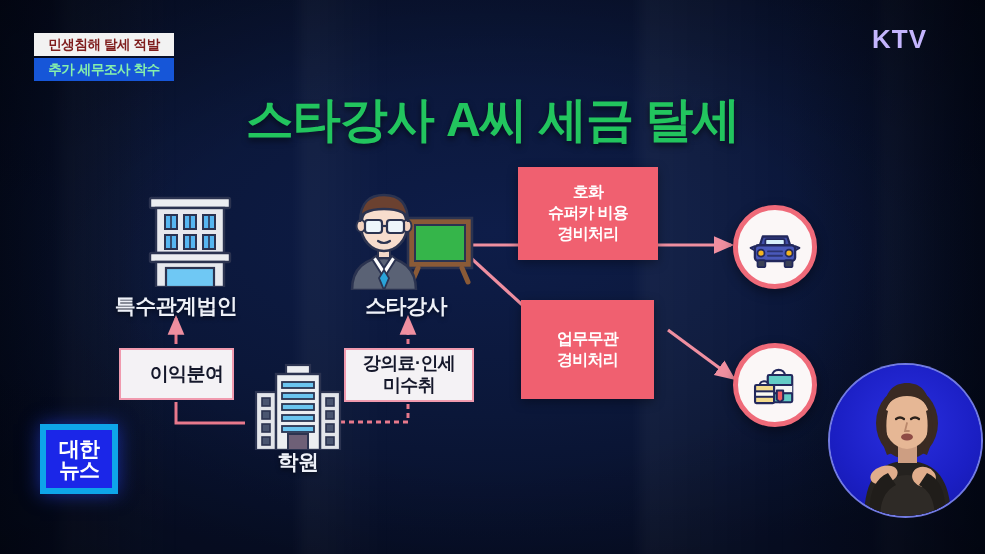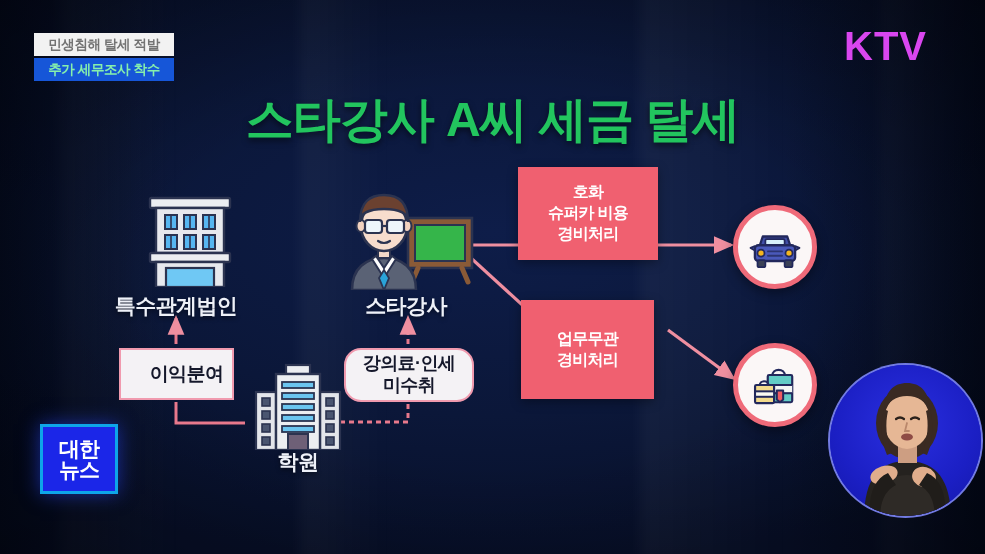--- a/index.html
+++ b/index.html
@@ -61,36 +61,36 @@
     height: 23px;
     line-height: 23px;
     text-align: center;
     font-size: 13.5px;
     font-weight: bold;
     letter-spacing: -0.4px;
     white-space: nowrap;
   }
   .banner-top {
     background: #f2f2f2;
-    color: #737373;
+    color: #7f1d1d;
   }
   .banner-bot {
     background: #1656d8;
     color: #86efac;
     margin-top: 2px;
   }
 
   
   #ktv {
     position: absolute;
     right: 58px;
     top: 24px;
-    font-size: 40px;
-    font-weight: bold;
-    color: #d946ef;
+    font-size: 26px;
+    font-weight: bold;
+    color: #c4b5fd;
     letter-spacing: 1px;
   }
 
   
   #title {
     position: absolute;
     left: 0;
     right: 0;
     top: 88px;
     text-align: center;
@@ -189,21 +189,21 @@
   }
 
   
   #station-logo {
     position: absolute;
     left: 40px;
     top: 424px;
     width: 78px;
     height: 70px;
     background: #1b26e8;
-    border: 3px solid #0ea5e9;
+    border: 6px solid #0ea5e9;
     box-sizing: border-box;
     display: flex;
     flex-direction: column;
     align-items: center;
     justify-content: center;
     box-shadow: 0 0 18px rgba(40,70,255,0.55);
   }
   .logo-line {
     color: #ffffff;
     font-size: 21px;
@@ -352,21 +352,21 @@
 
       <rect x="36" y="72" width="20" height="16" fill="#6e6077" stroke="#2b3350" stroke-width="2"></rect>
     </svg>
   </div>
   <div class="node-label" style="left:218px;top:448px;width:160px;">학원</div>
 
   <div class="white-box" style="left:119px;top:348px;width:115px;height:52px;font-size:19px;padding-left:20px;">
     <span>이익분여</span>
   </div>
 
-  <div class="white-box" style="left:344px;top:348px;width:130px;height:54px;font-size:18px;flex-direction:column;border-radius:17px;">
+  <div class="white-box" style="left:344px;top:348px;width:130px;height:54px;font-size:18px;flex-direction:column;">
     <span>강의료·인세</span>
     <span>미수취</span>
   </div>
 
   <div class="red-box" style="left:518px;top:167px;width:140px;height:93px;">
     <span>호화</span>
     <span>슈퍼카 비용</span>
     <span>경비처리</span>
   </div>
 

